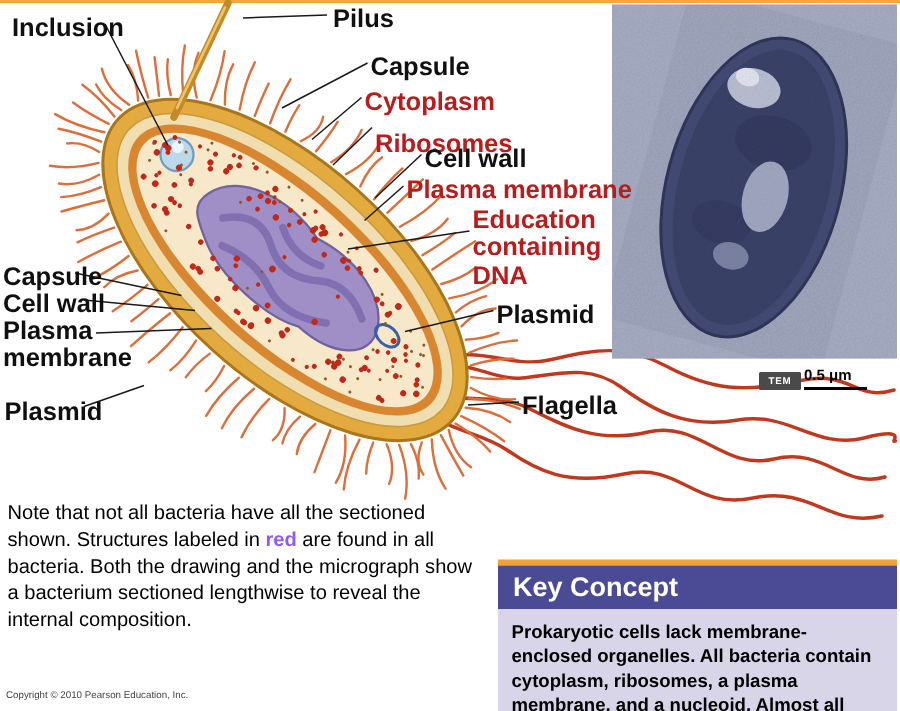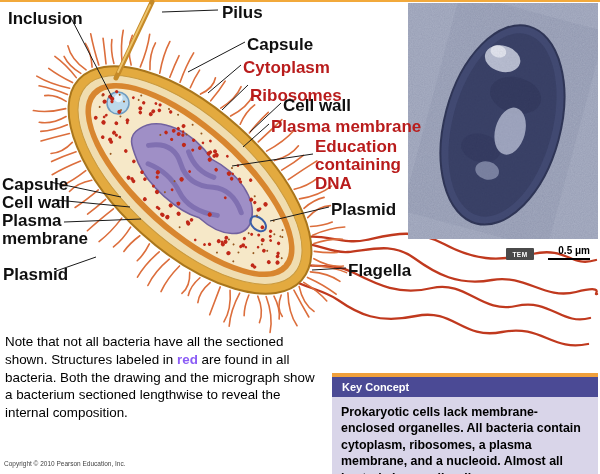--- a/index.html
+++ b/index.html
@@ -8,28 +8,28 @@
   .page{position:relative;width:600px;height:474px;background:#fff;overflow:hidden}
   .top-rule{position:absolute;left:0;top:0;width:600px;height:2px;background:#f2a93b}
   svg.diagram{position:absolute;left:0;top:0;z-index:1}
   .lbl{position:absolute;z-index:3;font-size:17px;font-weight:700;color:#101010;line-height:1.08;white-space:nowrap}
   .lbl.wrap{white-space:normal}
   .lbl.red{color:#b91c1c}
   .micrograph{position:absolute;left:408px;top:3px;width:190px;height:236px;z-index:2;background:#aab0c4}
   .tem-chip{position:absolute;left:506px;top:248px;width:28px;height:12px;background:#4a4a4a;color:#fff;
             font-size:6.5px;font-weight:700;display:flex;align-items:center;justify-content:center;
             border-radius:1px;letter-spacing:.5px;z-index:3}
-  .scale{position:absolute;left:548px;top:245px;z-index:3;text-align:right}
+  .scale{position:absolute;left:536px;top:245px;z-index:3;text-align:left}
   .scale .txt{font-size:10px;font-weight:700;color:#000}
   .scale .bar{margin-top:2px;height:2px;background:#000;width:42px}
   .note{position:absolute;left:5px;top:333px;width:316px;z-index:3;font-size:13.4px;line-height:1.33;color:#000}
   .note .red{color:#8b5cf6;font-weight:700}
   .copyright{position:absolute;left:4px;top:460px;z-index:3;font-size:6.5px;color:#444}
   .keybox{position:absolute;left:332px;top:373px;width:266px;z-index:3;border-top:4px solid #f0a03c}
-  .keybox .hdr{background:#4b4a95;color:#fff;font-weight:700;font-size:11px;padding:4px 10px 4px 10px}
+  .keybox .hdr{background:#4b4a95;color:#fff;font-weight:700;font-size:18px;padding:4px 10px 4px 10px}
   .keybox .bdy{background:#d9d5e9;color:#000;font-weight:700;font-size:12.4px;line-height:1.32;padding:7px 9px 9px 9px}
 </style>
 </head>
 <body>
 
 <div class="page">
 
   <div class="top-rule"></div>
 
   <svg class="diagram" width="600" height="474" viewBox="0 0 600 474">

